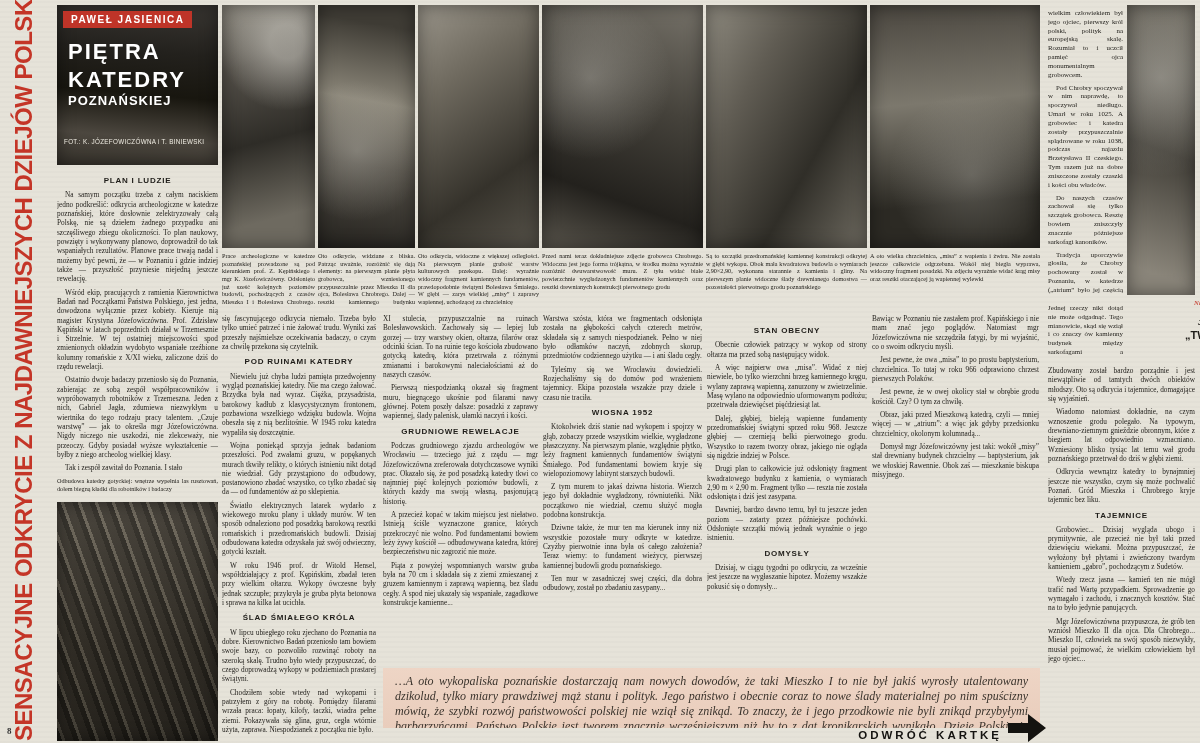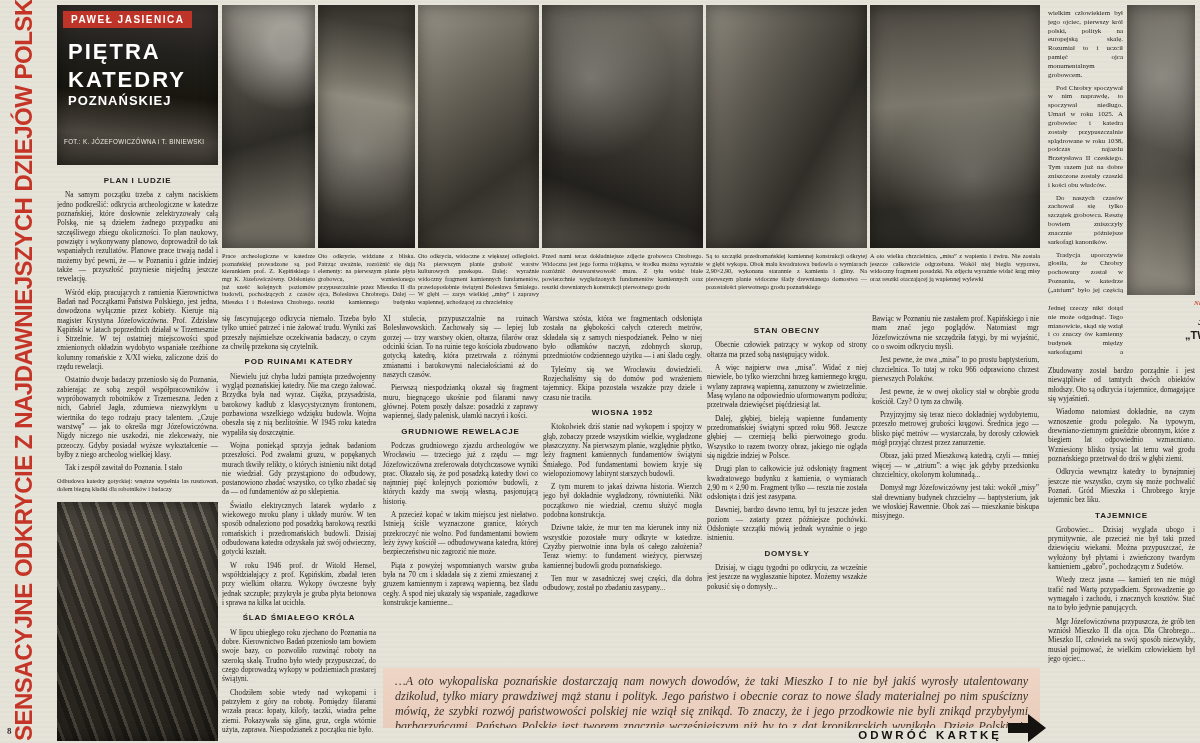--- a/index.html
+++ b/index.html
@@ -137,21 +137,20 @@
     <p>Drugi plan to całkowicie już odsłonięty fragment kwadratowego budynku z kamienia, o wymiarach 2,90 m × 2,90 m. Fragment tylko — reszta nie została odsłonięta i dziś jest zasypana.</p>
     <p>Dawniej, bardzo dawno temu, był tu jeszcze jeden poziom — zatarty przez późniejsze pochówki. Odsłonięte szczątki mówią jednak wyraźnie o jego istnieniu.</p>
     <div class="sh">DOMYSŁY</div>
     <p>Dzisiaj, w ciągu tygodni po odkryciu, za wcześnie jest jeszcze na wygłaszanie hipotez. Możemy wszakże pokusić się o domysły...</p>
   </div>
 
   <div class="col" style="left:872px;top:310px;width:167px;height:352px;">
     <p style="text-indent:0">Bawiąc w Poznaniu nie zastałem prof. Kępińskiego i nie mam znać jego poglądów. Natomiast mgr Józefowiczówna nie szczędziła fatygi, by mi wyjaśnić, co o swoim odkryciu myśli.</p>
     <p>Jest pewne, że owa „misa” to po prostu baptysterium, chrzcielnica. To tutaj w roku 966 odprawiono chrzest pierwszych Polaków.</p>
     <p>Jest pewne, że w owej okolicy stał w obrębie grodu kościół. Czy? O tym za chwilę.</p>
-    <p>Przyjrzyjmy się teraz nieco dokładniej wydobytemu, przeszło metrowej grubości kręgowi. Średnica jego — blisko pięć metrów — wystarczała, by dorosły człowiek mógł przyjąć chrzest przez zanurzenie.</p>
     <p>Obraz, jaki przed Mieszkową katedrą, czyli — mniej więcej — w „atrium”: a więc jak gdyby przedsionku chrzcielnicy, okolonym kolumnadą...</p>
     <p>Domysł mgr Józefowiczówny jest taki: wokół „misy” stał drewniany budynek chrzcielny — baptysterium, jak we włoskiej Rawennie. Obok zaś — mieszkanie biskupa misyjnego.</p>
   </div>
 
   <div class="col small" style="left:1048px;top:5px;width:75px;height:290px;">
     <p style="text-indent:0">wielkim człowiekiem był jego ojciec, pierwszy król polski, polityk na europejską skalę. Rozumiał to i uczcił pamięć ojca monumentalnym grobowcem.</p>
     <p>Pod Chrobry spoczywał w nim naprawdę, to spoczywał niedługo. Umarł w roku 1025. A grobowiec i katedra zostały przypuszczalnie splądrowane w roku 1038, podczas najazdu Brzetysława II czeskiego. Tym razem już na dobre zniszczone zostały czaszki i kości obu władców.</p>
     <p>Do naszych czasów zachował się tylko szczątek grobowca. Resztę bowiem zniszczyły znacznie późniejsze sarkofagi kanoników.</p>
     <p>Tradycja uporczywie głosiła, że Chrobry pochowany został w Poznaniu, w katedrze („atrium” było jej częścią składową). Głosiła prawdę, jak się okazało.</p>
   </div>

